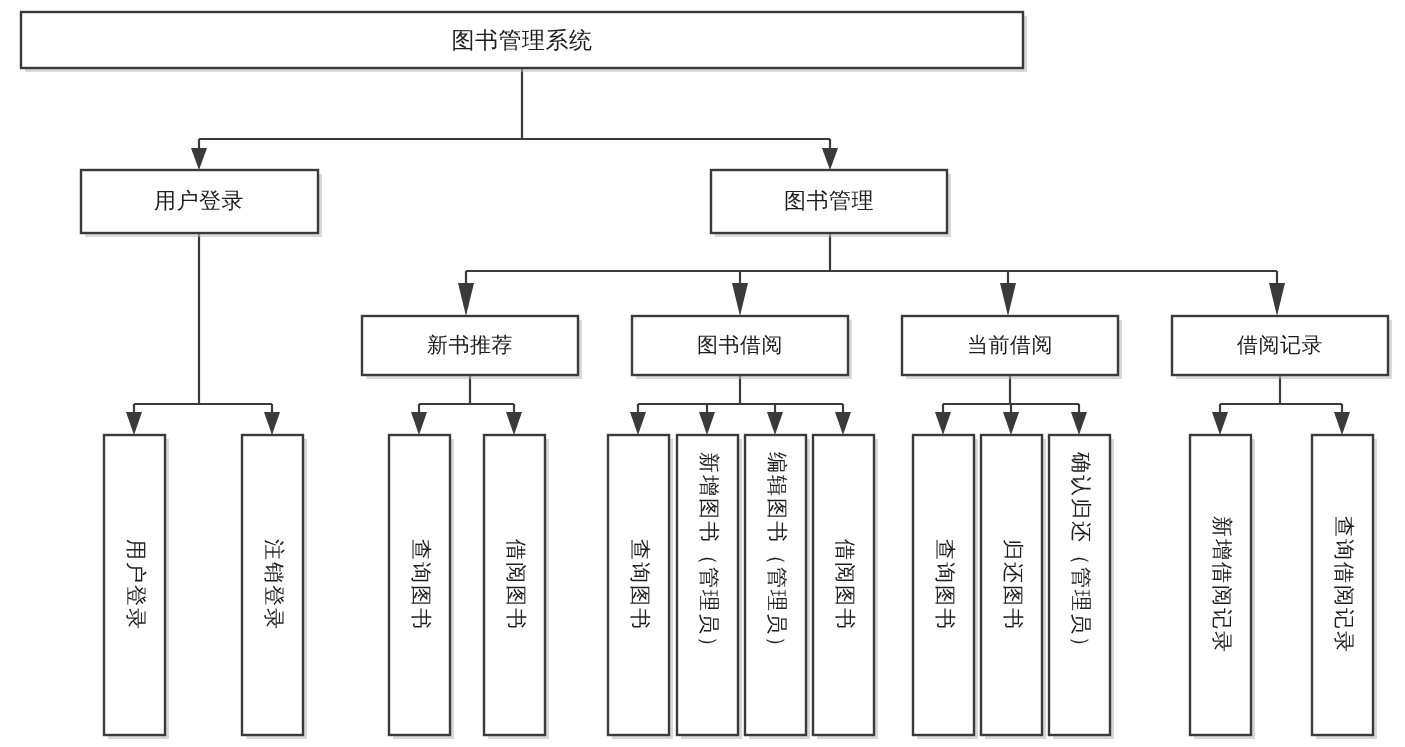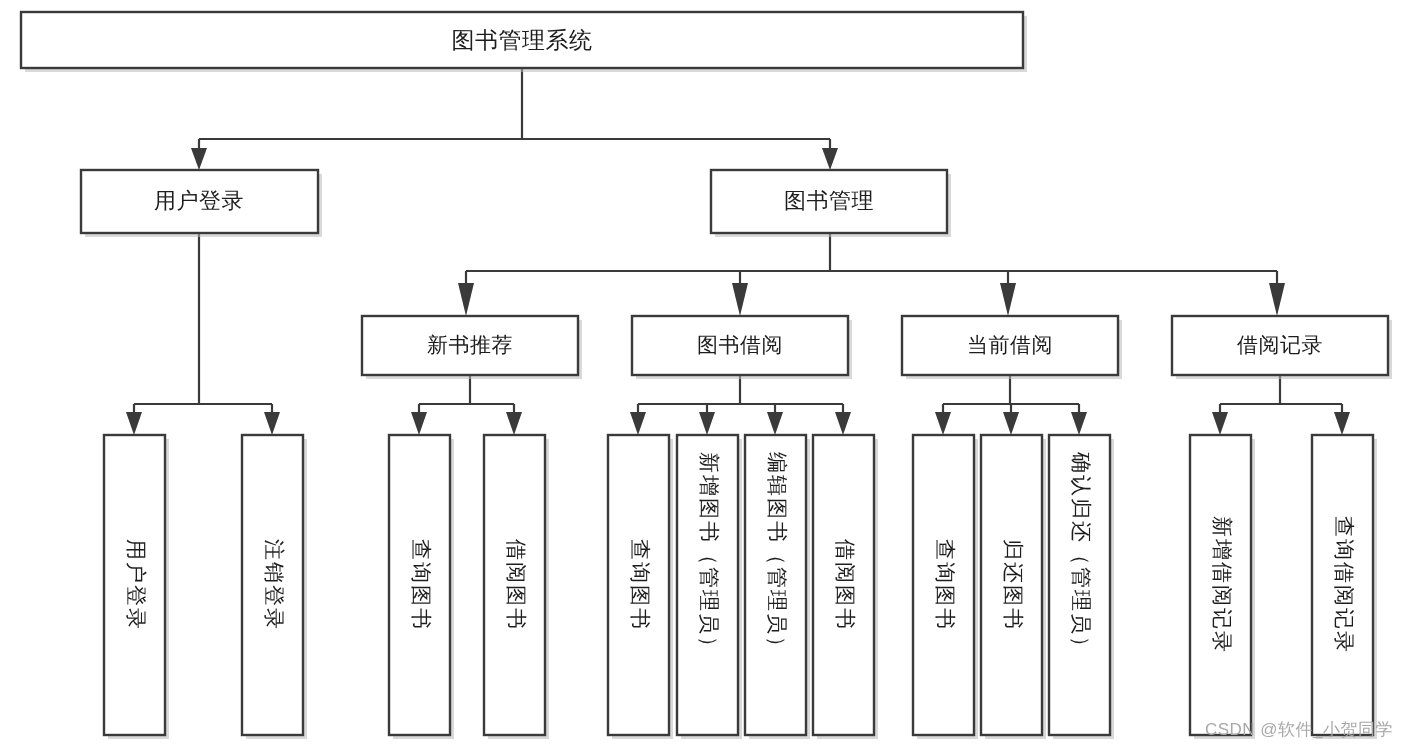--- a/index.html
+++ b/index.html
@@ -253,15 +253,14 @@
       <text class="leaf-label" transform="translate(1221,585) rotate(90)" x="0" y="0">新增借阅记录</text>
     </g>
     <g>
       <rect class="node-shadow" x="1316" y="439" width="61" height="300"></rect>
       <rect class="node-box" x="1312" y="435" width="61" height="300"></rect>
       <text class="leaf-label" transform="translate(1343,585) rotate(90)" x="0" y="0">查询借阅记录</text>
     </g>
 
   </svg>
 
-  <div class="watermark">CSDN @软件_小贺同学</div>
 
 </div>
 
 </body></html>

